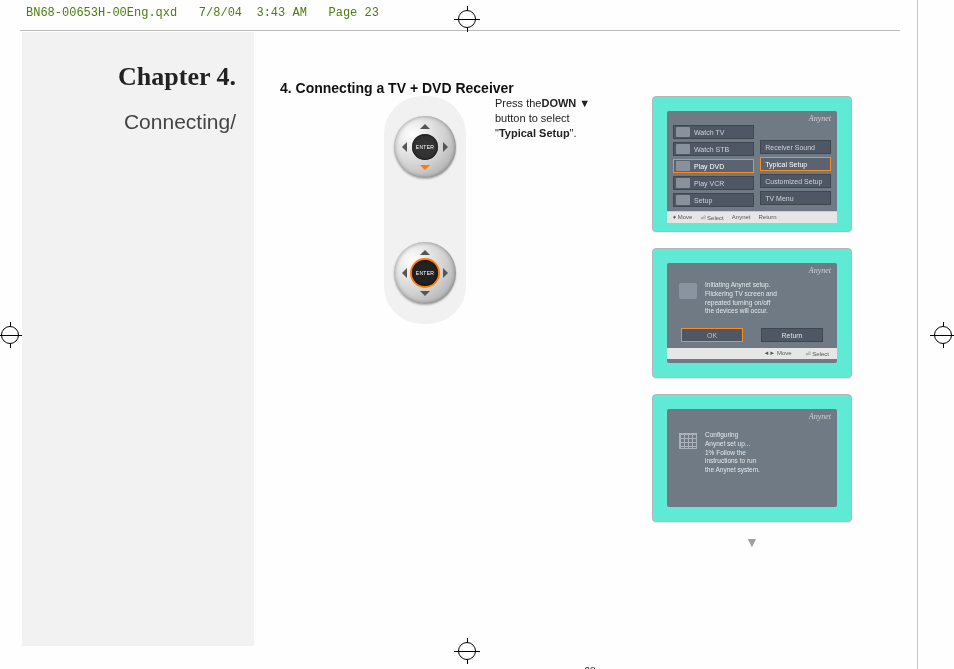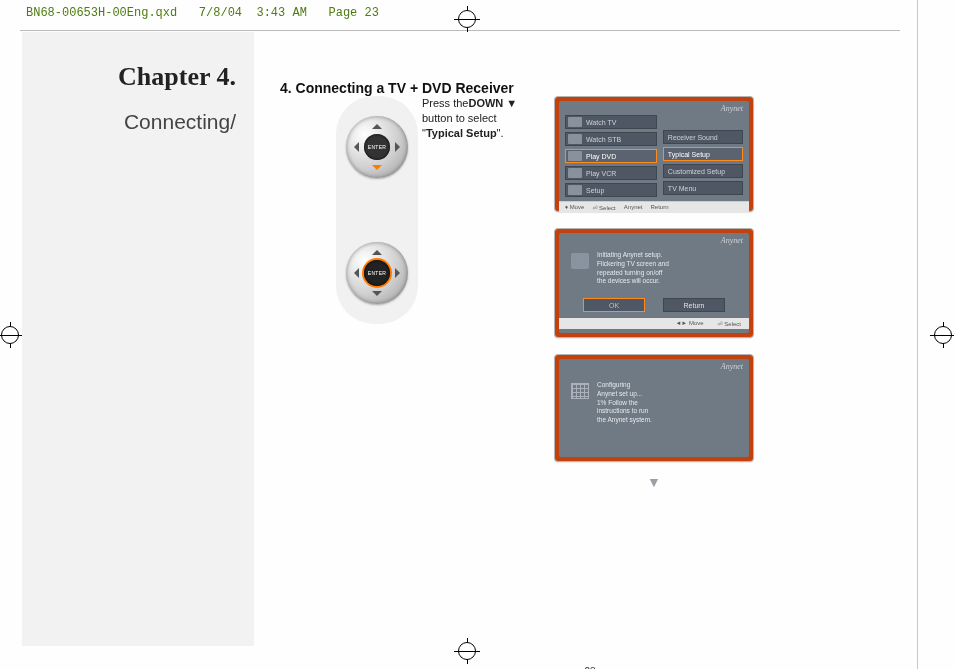--- a/index.html
+++ b/index.html
@@ -76,21 +76,22 @@
     left: 280px; top: 80px;
     width: 620px;
   }
   .section-title {
     font-size: 14px; font-weight: bold;
     color: #111;
   }
   .step-row {
     display: flex;
     align-items: flex-start;
-    gap: 4px;
+    gap: 29px;
+    justify-content: center;
   }
   
   .remote-col {
     width: 82px;
     background: #f1f1f1;
     border-radius: 38px;
     padding: 20px 0;
     display: flex;
     flex-direction: column;
     align-items: center;
@@ -137,22 +138,22 @@
 
   
   .shots-col {
     width: 200px;
     display: flex; flex-direction: column; gap: 16px;
   }
   .tv {
     width: 200px;
     border: 1px solid #b5b5b5;
     border-radius: 4px;
-    background: #c2410c;
-    padding: 4px;
+    background: #5eead4;
+    padding: 14px;
     box-shadow: 0 1px 1px rgba(0,0,0,.08);
   }
   .tv-inner {
     background: #6f7a85;
     border-radius: 2px;
     position: relative;
     font-size: 7px;
     color: #e8e8e8;
   }
   .tv-logo {

